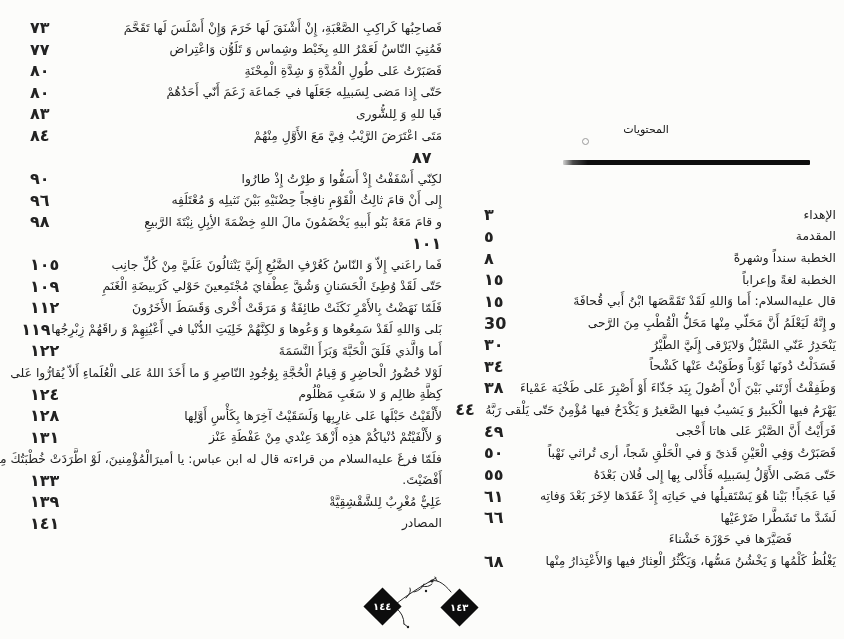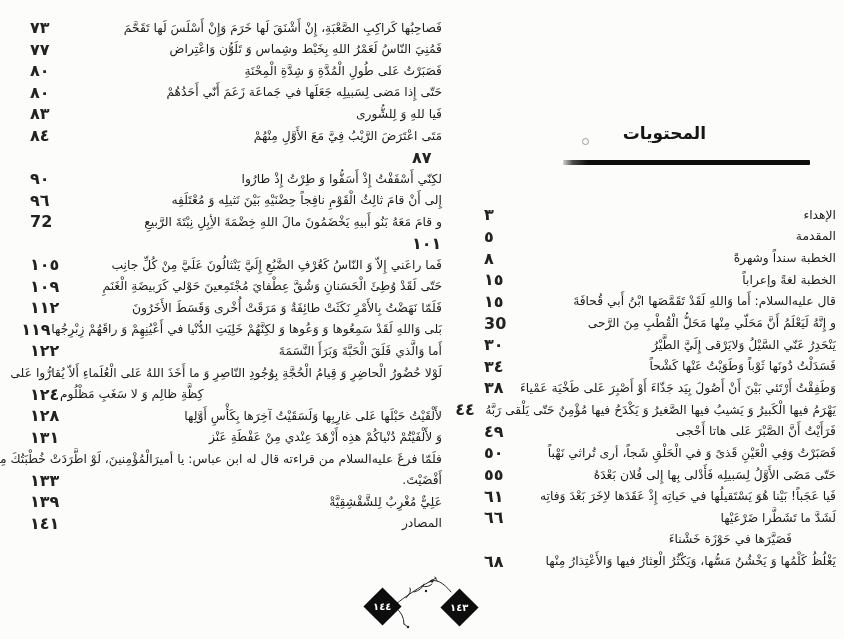--- a/index.html
+++ b/index.html
@@ -11,22 +11,22 @@
   }
   .canvas{
     position:relative;width:844px;height:639px;
     background:#fcfcfa;
     color:#1d1d1d;
   }
   .page{position:absolute;top:0;height:100%;}
   
   .toc-title{
     position:absolute;left:586px;top:123px;width:120px;
-    direction:rtl;text-align:right;
-    font-size:17px;font-weight:700;color:#161616;
+    direction:rtl;text-align:center;
+    font-size:11px;font-weight:400;color:#161616;
     letter-spacing:0px;
   }
   .title-ornament{
     position:absolute;left:582px;top:138px;width:5px;height:5px;
     border:1px solid #9a9a9a;border-radius:50%;
   }
   .toc-rule{
     position:absolute;left:563px;top:160px;width:247px;height:5px;
     background:linear-gradient(to left,#0e0e0e 90%,#4a4a4a 96%,rgba(90,90,90,0.25));
     border-radius:1px;
@@ -40,21 +40,21 @@
     direction:rtl;height:21.65px;
   }
   #left-list .row{height:21.55px;}
   .entry-text{
     font-size:12.3px;white-space:nowrap;color:#1d1d1d;
   }
   .entry-page{
     font-size:16px;font-weight:700;color:#222;
     min-width:30px;text-align:left;
   }
-  .row.center .entry-text{flex:1;text-align:left;}
+  .row.center .entry-text{flex:1;text-align:right;}
   .row.indent{justify-content:flex-start;}
   .row.indent .entry-text{padding-right:44px;}
   
   .folio-diamond{
     position:absolute;width:27px;height:27px;background:#0d0d0d;
     transform:rotate(45deg);
     display:flex;align-items:center;justify-content:center;
     z-index:3;
   }
   #folio-left{left:369px;top:593px;}
@@ -104,21 +104,21 @@
         <div class="row">
           <span class="entry-text">لكِنّي أَسْفَفْتُ إِذْ أَسَفُّوا وَ طِرْتُ إِذْ طارُوا</span>
           <span class="entry-page">٩٠</span>
         </div>
         <div class="row">
           <span class="entry-text">إِلى أَنْ قامَ ثالِثُ الْقَوْمِ نافِجاً حِضْنَيْهِ بَيْنَ نَثيلِه وَ مُعْتَلَفِه</span>
           <span class="entry-page">٩٦</span>
         </div>
         <div class="row">
           <span class="entry-text">و قامَ مَعَهُ بَنُو أَبيهِ يَخْضَمُونَ مالَ اللهِ خِضْمَةَ الأِبِلِ نِبْتَةَ الرَّبيعِ</span>
-          <span class="entry-page">72</span>
+          <span class="entry-page">٩٨</span>
         </div>
         <div class="row">
           <span class="entry-page">١٠١</span>
         </div>
         <div class="row">
           <span class="entry-text">فَما راعَني إِلاّ وَ النّاسُ كَعُرْفِ الضَّبُعِ إِلَيَّ يَنْثالُونَ عَلَيَّ مِنْ كُلِّ جانِب</span>
           <span class="entry-page">١٠٥</span>
         </div>
         <div class="row">
           <span class="entry-text">حَتّى لَقَدْ وُطِئَ الْحَسَنانِ وَشُقَّ عِطْفايَ مُجْتَمِعينَ حَوْلي كَرَبيضَةِ الْغَنَمِ</span>

